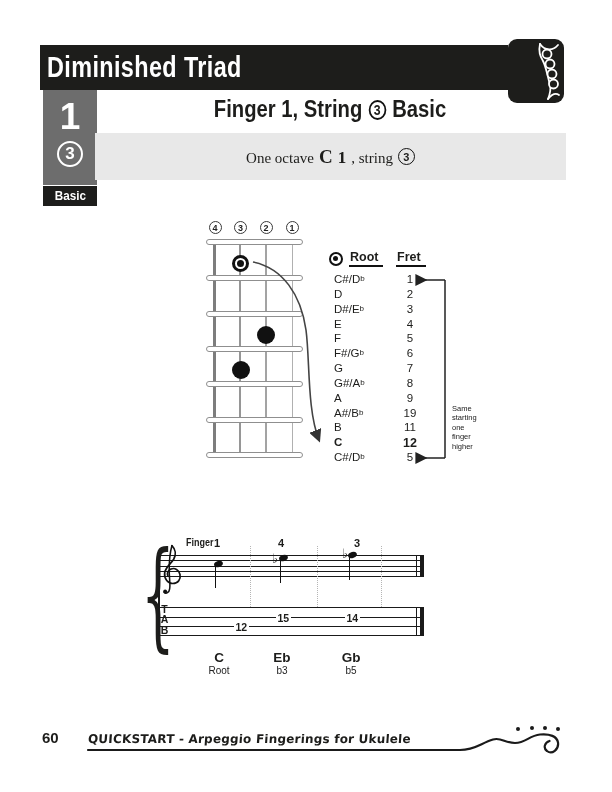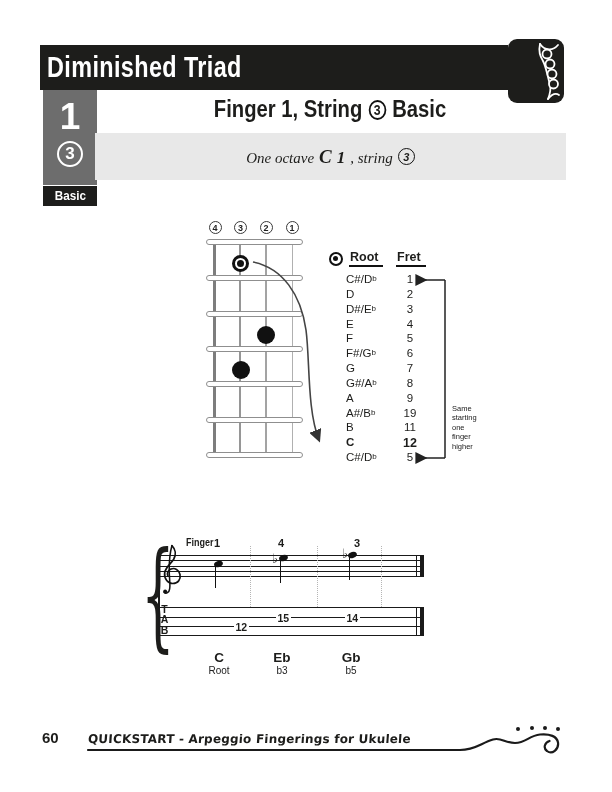--- a/index.html
+++ b/index.html
@@ -20,21 +20,21 @@
   .badge-circ { width:26px; height:26px; border:2.5px solid #fff; color:#fff; font-size:17px; margin-top:3px; }
   .basic-box { left:43px; top:186px; width:54px; height:20px; background:#1d1d1b; text-align:center; }
   .basic-label { color:#fff; font-size:13px; font-weight:bold; line-height:20px; display:inline-block; transform:scaleX(.9); }
 
   
   .heading { left:95px; top:96px; width:471px; text-align:center; }
   .heading-inner { display:inline-flex; align-items:center; gap:7px; font-size:23px; font-weight:bold;
                    transform:scaleX(.88); white-space:nowrap; }
   .heading-circ { width:20px; height:20px; border:2px solid #111; font-size:14px; }
   .band { left:95px; top:133px; width:471px; height:47px; background:#e8e8e8; display:flex;
-          align-items:center; justify-content:center;font-style:italic; }
+          align-items:center; justify-content:center; }
   .band-inner { font-family:"Liberation Serif", serif; font-size:15px; display:inline-flex;
                 align-items:baseline; gap:5px; white-space:nowrap; }
   .band-root { font-size:19px; font-weight:bold; }
   .band-finger { font-size:17px; font-weight:bold; }
   .band-circ { width:17px; height:17px; border:1.5px solid #111; font-size:11px; align-self:center;
                font-family:"Liberation Sans", sans-serif; }
 
   
   .string-label { width:13px; height:13px; border:1.3px solid #3a3a3a; color:#222; font-size:9px; font-weight:bold; }
   .string { top:242px; height:213px; }
@@ -46,21 +46,21 @@
   .dot { width:18px; height:18px; background:#111; border-radius:50%; }
 
   
   .tbl-head-word { font-size:12.5px; font-weight:bold; border-bottom:2px solid #111; padding:0 5px 1px 1px; }
   .legend-root { left:329px; top:252px; width:14px; height:14px; border:2.5px solid #111;
                  border-radius:50%; background:#fff; position:absolute; }
   .legend-root::after { content:""; position:absolute; left:1.75px; top:1.75px; width:5.5px; height:5.5px;
                         background:#111; border-radius:50%; }
   .tbl-rows { left:330px; top:273px; width:102px; }
   .tbl-row { position:relative; height:14.85px; font-size:11.5px; }
-  .tbl-note { position:absolute; left:16px; top:0; white-space:nowrap; }
+  .tbl-note { position:absolute; left:4px; top:0; white-space:nowrap; }
   .tbl-note sup { font-size:8px; vertical-align:2px; }
   .tbl-fret { position:absolute; left:68px; width:24px; text-align:center; top:0; }
   .tbl-row.bold { font-weight:bold; }
   .tbl-row.bold .tbl-fret { font-size:12.5px; }
   .side-note { left:452px; top:404px; width:50px; font-size:7.5px; line-height:9.4px; color:#1a1a1a; }
 
   
   .staff-line { left:158px; width:266px; height:1px; background:#1a1a1a; }
   .tab-line { left:158px; width:266px; height:1px; background:#1a1a1a; }
   .sys-barline { left:158px; top:555px; width:1.5px; height:80px; background:#1a1a1a; }

